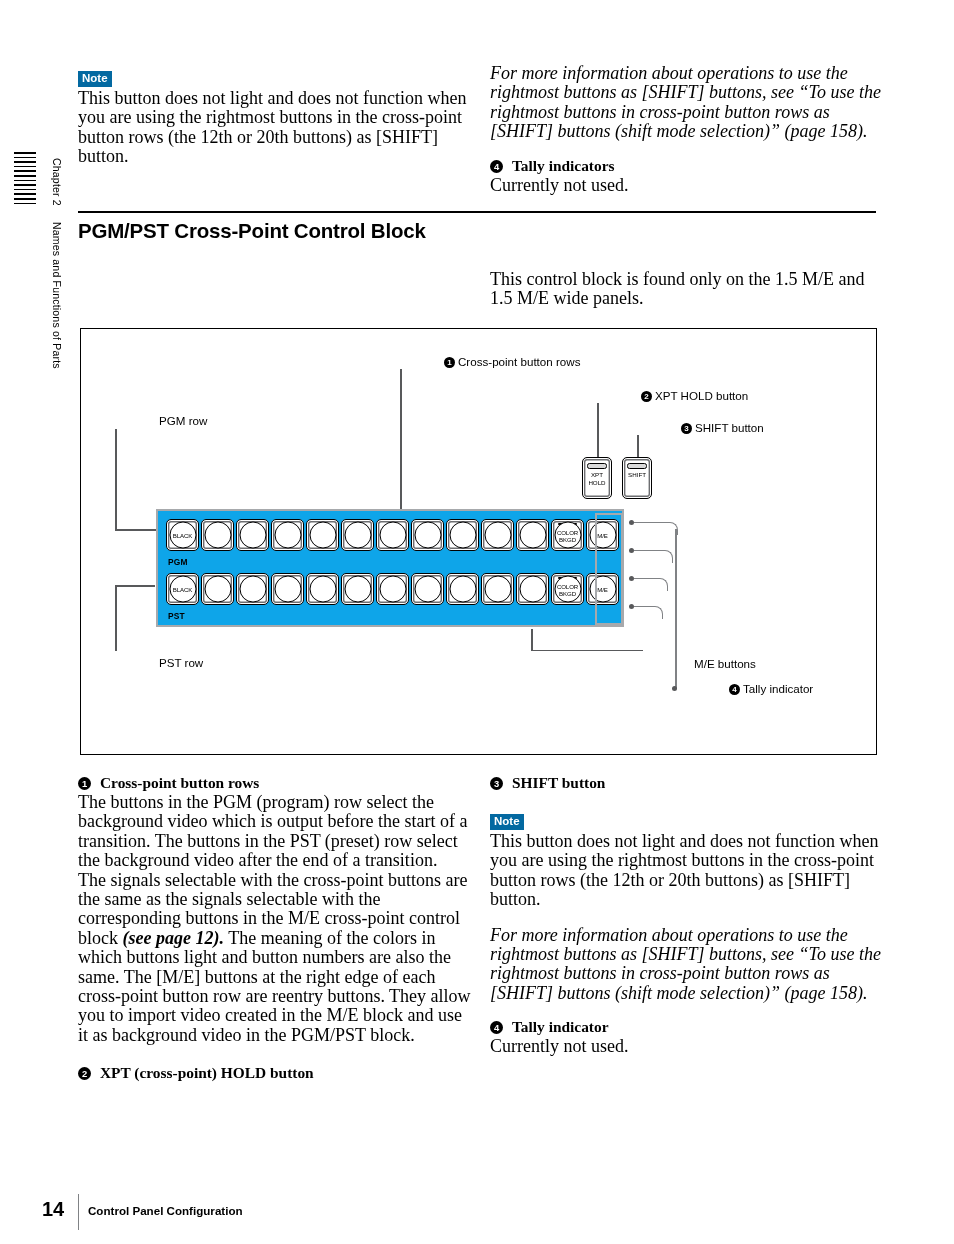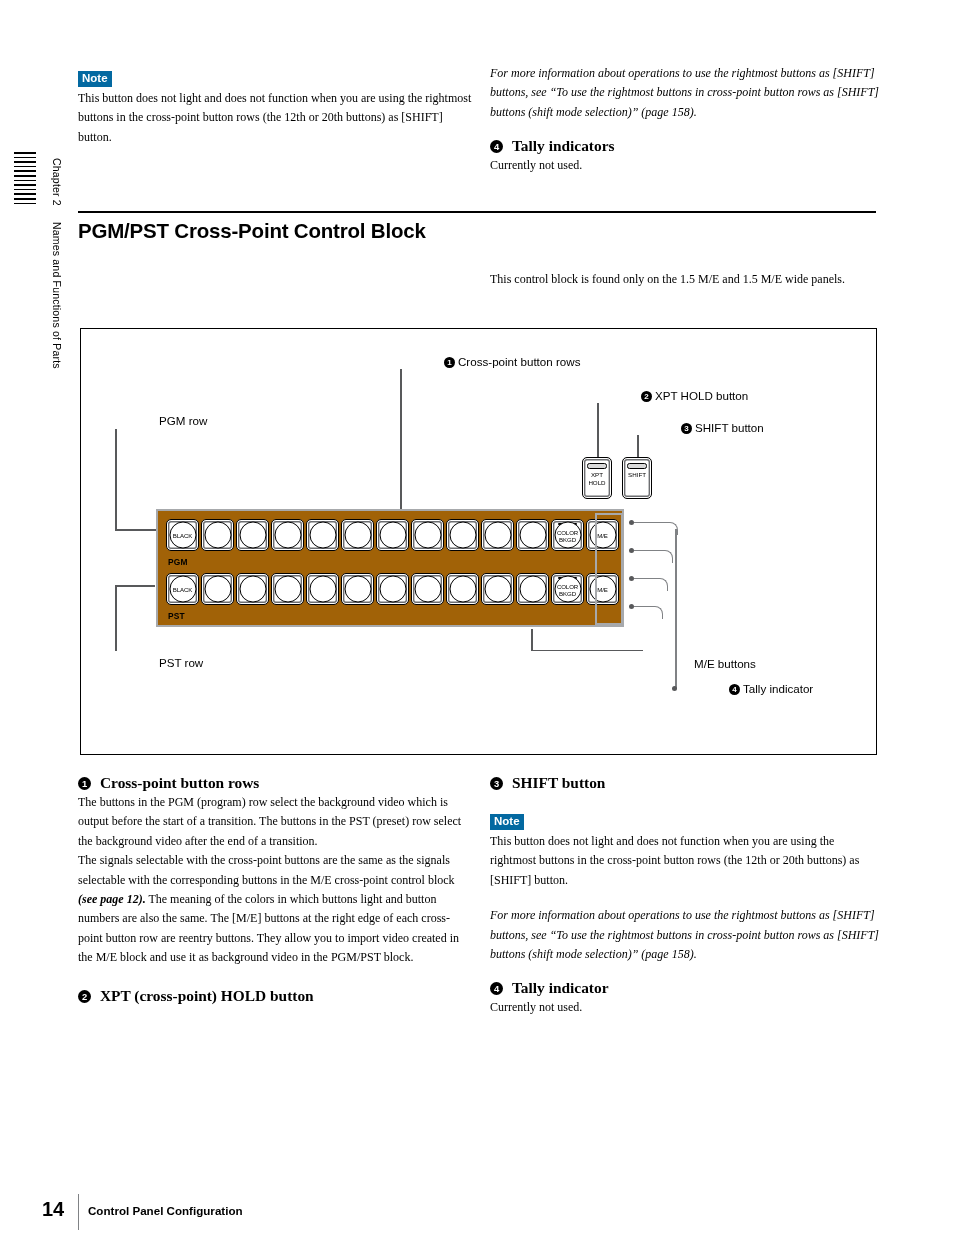--- a/index.html
+++ b/index.html
@@ -32,21 +32,21 @@
     white-space:nowrap;
     text-align:left;
   }
   .side-text .gap{display:inline-block;width:16px;}
 
   
   .col-l{position:absolute;left:78px;width:395px;}
   .col-r{position:absolute;left:490px;width:392px;}
 
   p.body{
-    font-size:12px;
+    font-size:18px;
     line-height:19.4px;
     margin:0;
     text-align:left;
   }
   p.body + p.body{margin-top:0;}
   .ital{font-style:italic;}
   .bold{font-weight:bold;}
 
   .note-tag{
     display:inline-block;
@@ -110,21 +110,21 @@
   }
   .lead{position:absolute;background:#58595b;}
   .lead.v{width:1.6px;}
   .lead.h{height:1.6px;}
 
   
   .panel{
     position:absolute;left:75px;top:180px;
     width:468px;height:118px;
     border:2.5px solid #a7a9ac;
-    background:#a16207;
+    background:#0ea5e9;
     box-sizing:border-box;
   }
   .rowlabel{
     position:absolute;
     font-family:"Liberation Sans", sans-serif;
     font-size:8.4px;font-weight:bold;letter-spacing:.2px;color:#000;
   }
   .btnrow{position:absolute;display:flex;gap:2px;}
   .xbtn{
     width:33px;height:32px;

